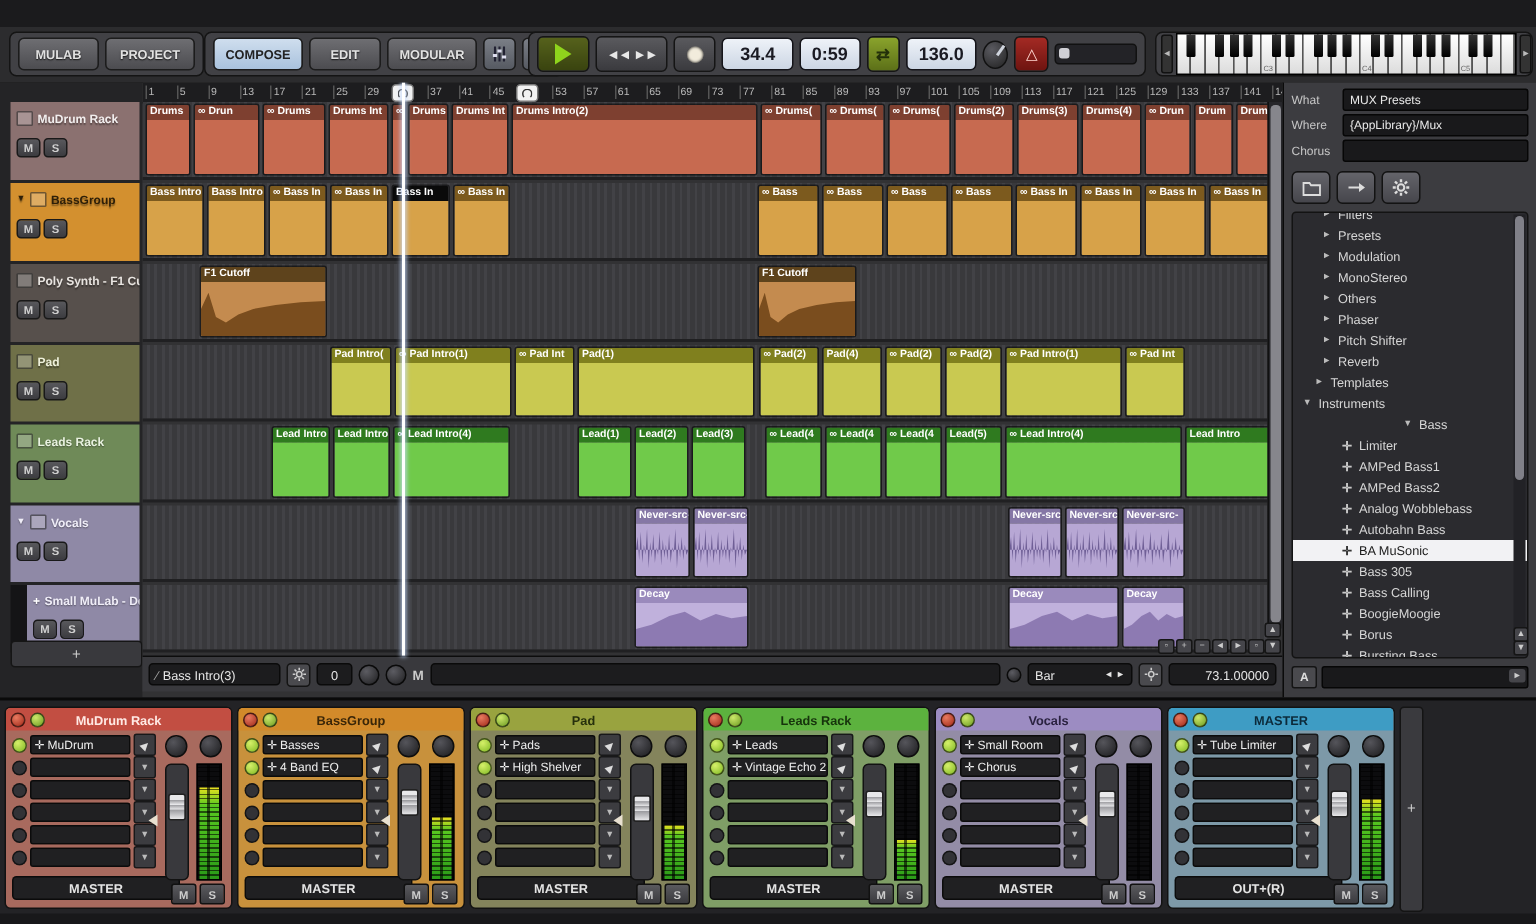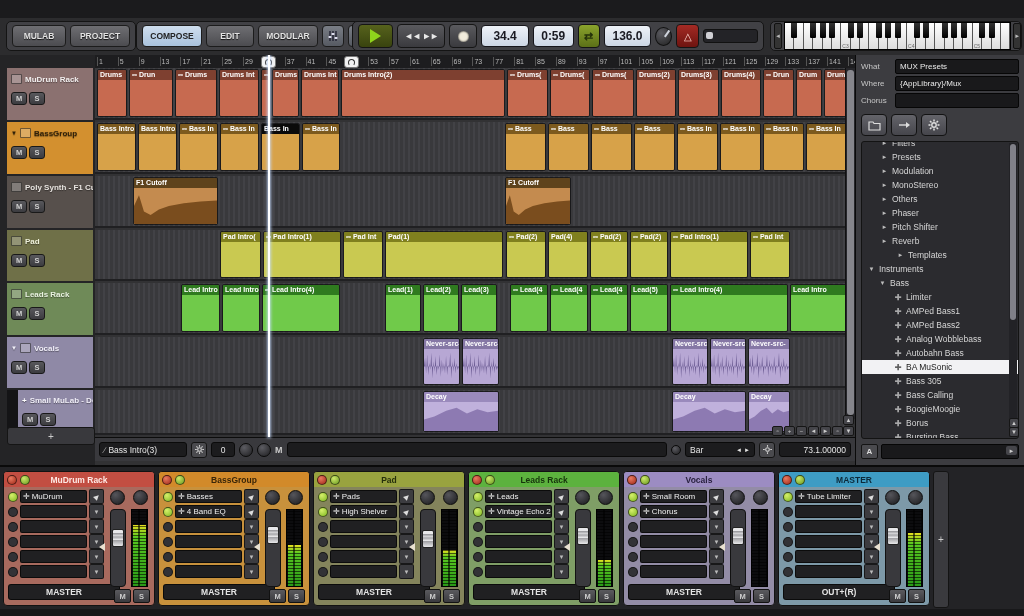--- a/index.html
+++ b/index.html
@@ -834,29 +834,29 @@
               <span>Phaser</span>
             </div>
             <div class="trow" style="padding-left: 19px;">
               <span class="arr">►</span>
               <span>Pitch Shifter</span>
             </div>
             <div class="trow" style="padding-left: 19px;">
               <span class="arr">►</span>
               <span>Reverb</span>
             </div>
-            <div class="trow" style="padding-left: 35px;">
+            <div class="trow" style="padding-left: 14px;">
               <span class="arr">►</span>
               <span>Templates</span>
             </div>
             <div class="trow" style="padding-left: 6px;">
               <span class="arr">▼</span>
               <span>Instruments</span>
             </div>
-            <div class="trow" style="padding-left: 17px;">
+            <div class="trow" style="padding-left: 30px; margin-left: 43px;">
               <span class="arr">▼</span>
               <span>Bass</span>
             </div>
             <div class="trow" style="padding-left: 32px;">
               <span class="pico">✛</span>
               <span>Limiter</span>
             </div>
             <div class="trow" style="padding-left: 32px;">
               <span class="pico">✛</span>
               <span>AMPed Bass1</span>

